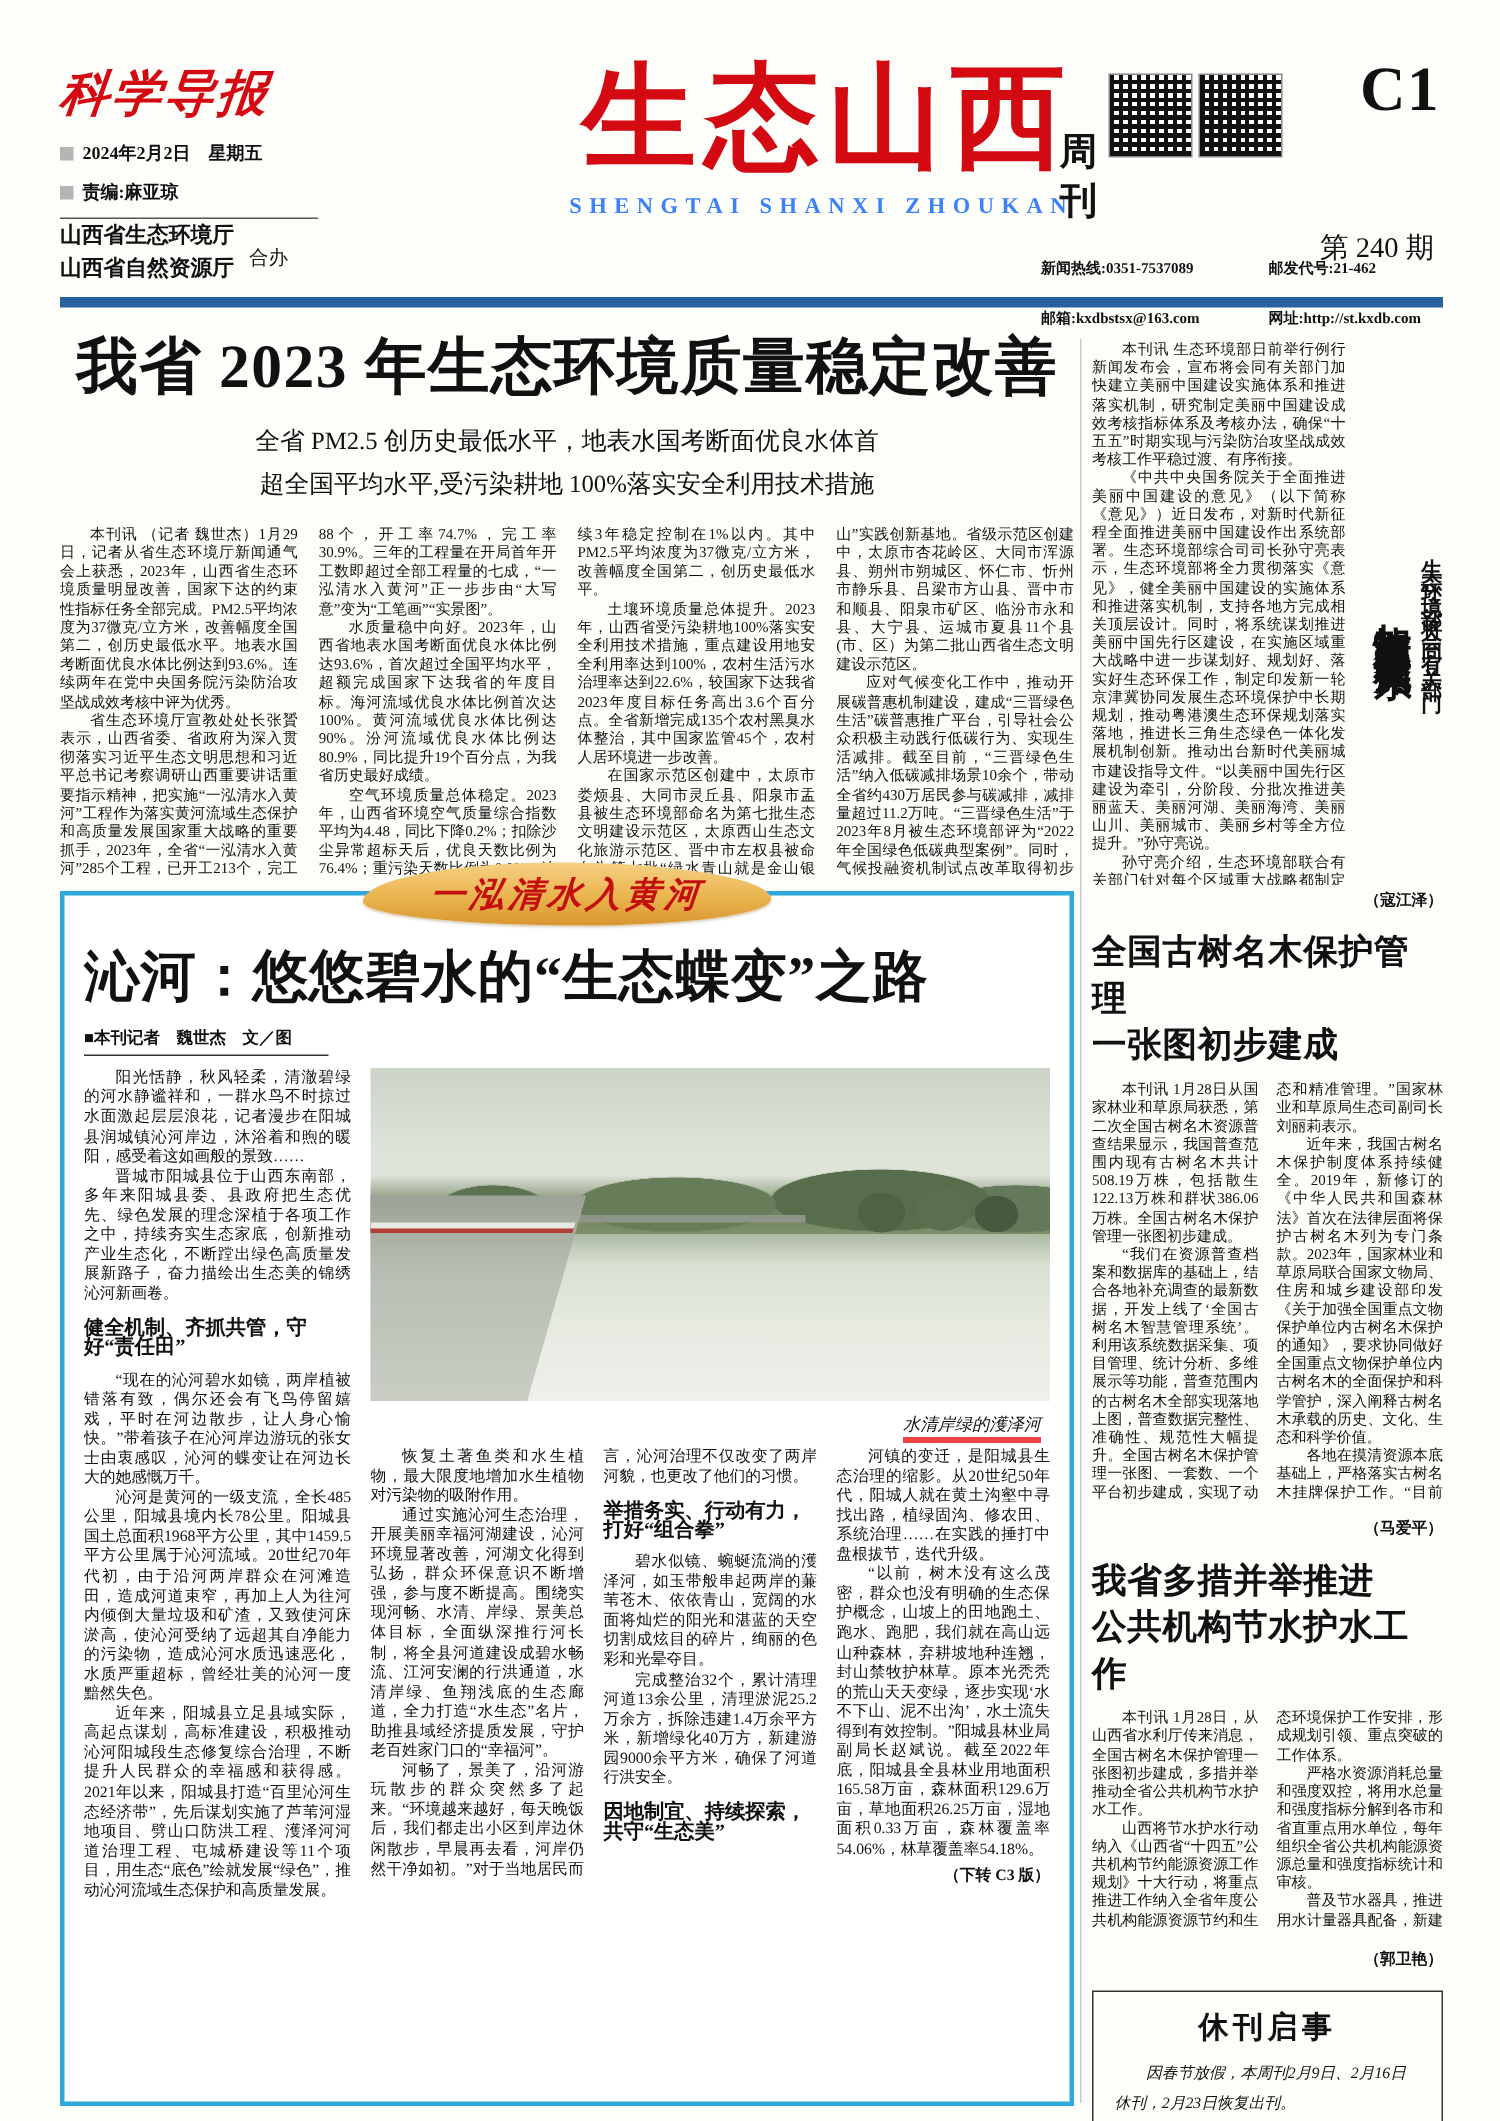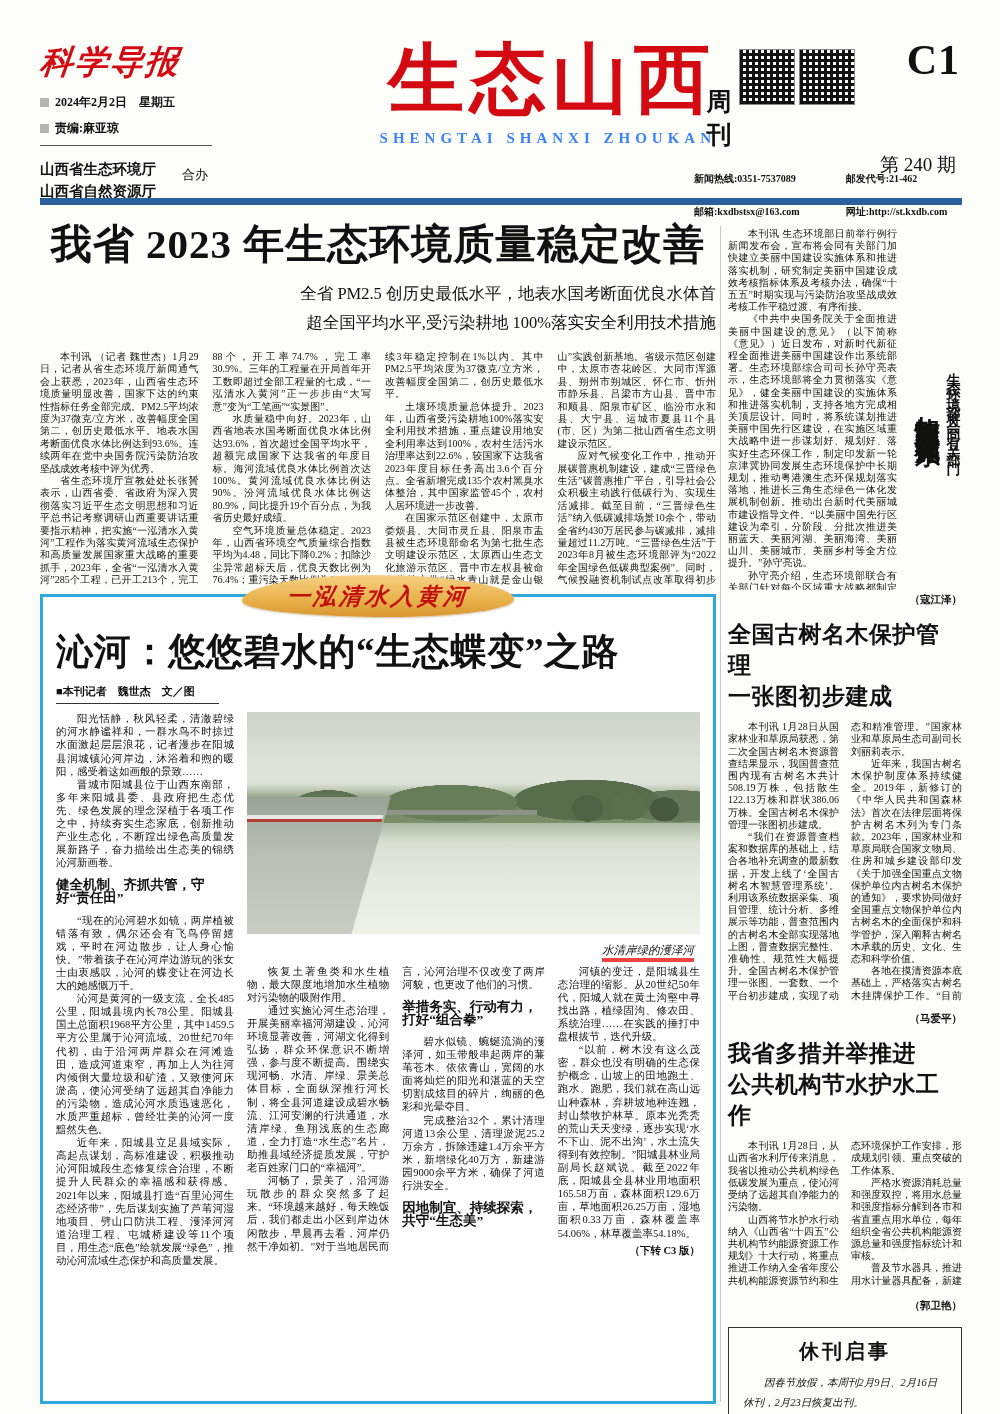--- a/index.html
+++ b/index.html
@@ -5,41 +5,41 @@
   html,body{margin:0;padding:0;background:#e8e8e8;}
   .page{position:relative;width:1000px;height:1414px;margin:0 auto;background:#fdfdfa;
         font-family:"Liberation Serif","DejaVu Serif",serif;color:#111;overflow:hidden;}
   
   .header{position:absolute;left:40px;top:34px;width:922px;height:160px;}
   .h-left{position:absolute;left:0;top:6px;width:210px;}
   .logo{font-size:33px;font-weight:bold;font-style:italic;color:#d40a12;letter-spacing:2px;transform:skewX(-6deg);}
   .meta-line{margin-top:9px;font-size:12px;font-weight:bold;display:flex;align-items:center;gap:6px;}
   .sq{width:9px;height:9px;background:#b5b5b5;display:inline-block;flex:0 0 auto;}
   .meta-sep{border-bottom:1px solid #555;width:172px;margin-top:8px;}
-  .orgs{margin-top:12px;display:flex;align-items:flex-start;gap:16px;}
+  .orgs{display:flex;align-items:center;}
   .org-names{font-weight:bold;font-size:14.5px;line-height:1.55;}
   .co-label{font-size:13px;margin-left:10px;margin-top:8px;}
   .h-center{position:absolute;left:256px;top:6px;width:420px;text-align:right;}
   .masthead{font-size:76px;font-weight:bold;color:#d40a12;letter-spacing:6px;line-height:1.05;}
   .pinyin{margin-top:10px;font-size:15px;color:#3b82f6;letter-spacing:5px;font-weight:bold;}
   .weekly{position:absolute;left:664px;top:52px;width:30px;font-size:25px;font-weight:bold;line-height:1.3;text-align:center;}
   .qr{position:absolute;top:16px;width:54px;height:54px;outline:1px solid #888;background-color:#fff;
       background-image:repeating-linear-gradient(0deg,#111 0 3px,transparent 3px 6px),
                        repeating-linear-gradient(90deg,#111 0 3px,#fff 3px 6px);}
   .qr1{right:168px;} .qr2{right:108px;}
   .page-code{position:absolute;right:2px;top:2px;font-size:42px;font-weight:bold;letter-spacing:1px;}
   .issue{position:absolute;right:6px;top:118px;font-size:19px;}
   .contact{position:absolute;right:0;top:138px;width:268px;display:grid;grid-template-columns:1.2fr 1fr;
            gap:19px 12px;font-size:10px;font-weight:bold;white-space:nowrap;}
   .blue-bar{position:absolute;left:40px;top:198px;width:922px;height:7px;background:#28619e;}
   .vsep{position:absolute;left:720px;top:226px;width:1px;height:1176px;background:#c9c9c9;}
   
   .lead{position:absolute;left:40px;top:220px;width:676px;}
   .lead-headline{font-size:41px;font-weight:bold;text-align:center;letter-spacing:1px;line-height:1.2;}
-  .lead-sub{text-align:right;font-size:16.5px;margin-top:11px;line-height:1.75;}
+  .lead-sub{text-align:center;font-size:16.5px;margin-top:11px;line-height:1.75;}
   .lead-body{margin-top:13px;height:240px;overflow:hidden;column-count:4;column-gap:14px;
              font-size:10px;line-height:12.4px;text-align:justify;}
   .blk-p{margin:0;text-indent:2em;}
   .blk-h{margin:9px 0;font-size:13.5px;font-weight:bold;text-align:left;}
   .blk-end{margin:4px 0 0;text-align:right;font-weight:bold;}
   
   .sidebar{position:absolute;left:728px;top:228px;width:234px;}
   .sb1{display:flex;height:362px;}
   .sb1-body{flex:1;overflow:hidden;font-size:10px;line-height:12.2px;text-align:justify;padding-right:7px;}
   .sb1-title{width:58px;writing-mode:vertical-rl;text-align:center;}
@@ -184,21 +184,21 @@
         </div>
       <div class="sb-byline">（马爱平）</div>
     </div>
 
     <div class="sb-art">
       <div class="sb-title">
         <div>我省多措并举推进</div>
         <div>公共机构节水护水工作</div>
       </div>
       <div class="sb-body sb3-body">
-          <p class="blk-p">本刊讯 1月28日，从山西省水利厅传来消息，我省以推动公共机构绿色低碳发展为重点，使沁河受纳了远超其自净能力的污染物。</p>
+          <p class="blk-p">本刊讯 1月28日，从山西省水利厅传来消息，全国古树名木保护管理一张图初步建成，多措并举推动全省公共机构节水护水工作。</p>
           <p class="blk-p">山西将节水护水行动纳入《山西省“十四五”公共机构节约能源资源工作规划》十大行动，将重点推进工作纳入全省年度公共机构能源资源节约和生态环境保护工作安排，形成规划引领、重点突破的工作体系。</p>
           <p class="blk-p">严格水资源消耗总量和强度双控，将用水总量和强度指标分解到各市和省直重点用水单位，每年组织全省公共机构能源资源总量和强度指标统计和审核。</p>
           <p class="blk-p">普及节水器具，推进用水计量器具配备，新建建筑节水器具使用率达100%。鼓励应用互联网管理平台或系统实现水资源在线监测、计量、分析、预警智能化管理。推动党政机关、学校、医院、场馆等不同类型公共机构充分发掘特色节水措施，不断提升节水技术和产品应用深度。</p>
         </div>
       <div class="sb-byline">（郭卫艳）</div>
     </div>
 
     <div class="notice">
       <div class="notice-title">休刊启事</div>
       <div class="notice-body">

